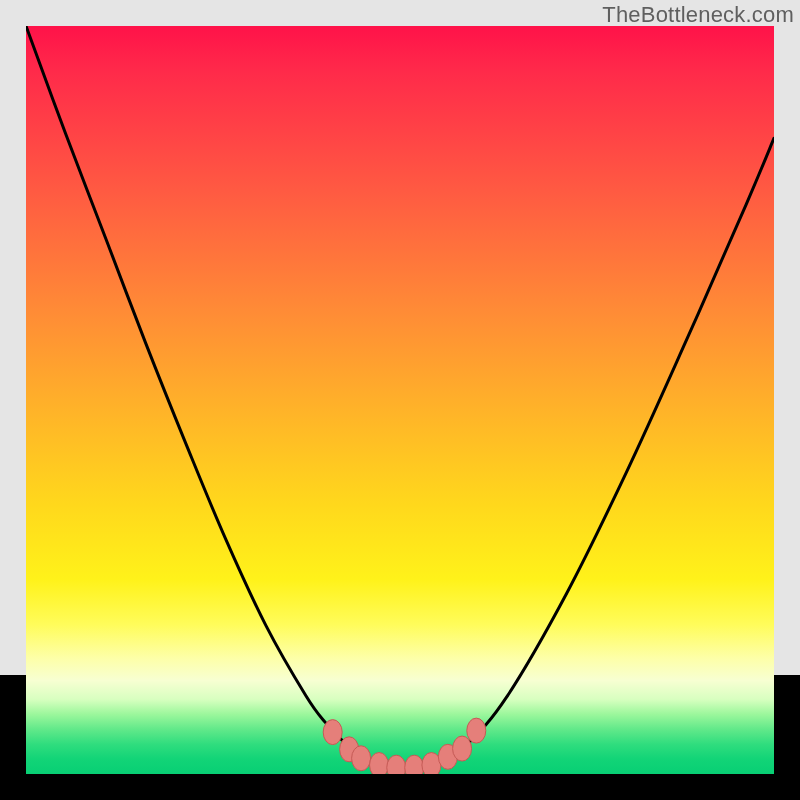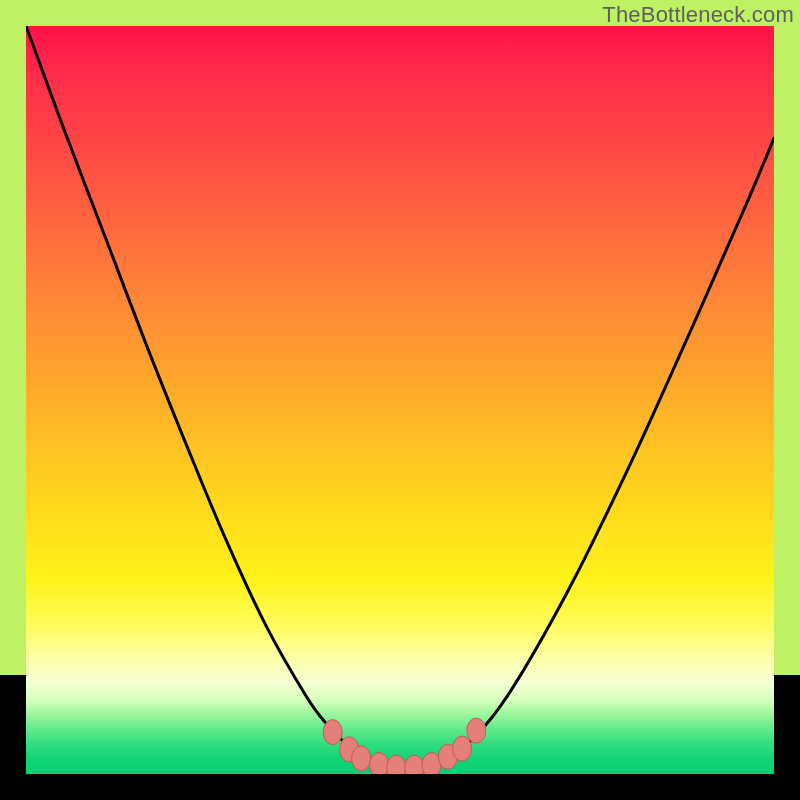--- a/index.html
+++ b/index.html
@@ -8,21 +8,21 @@
     width: 800px;
     height: 800px;
     overflow: hidden;
     background: #000;
     font-family: Arial, Helvetica, sans-serif;
   }
   .outer {
     position: relative;
     width: 800px;
     height: 675px;
-    background: #bef264;
+    background: #e5e5e5;
   }
   .plot-area {
     position: absolute;
     left: 26px;
     top: 26px;
     width: 748px;
     height: 748px;
     
     background: linear-gradient(
       to bottom,

